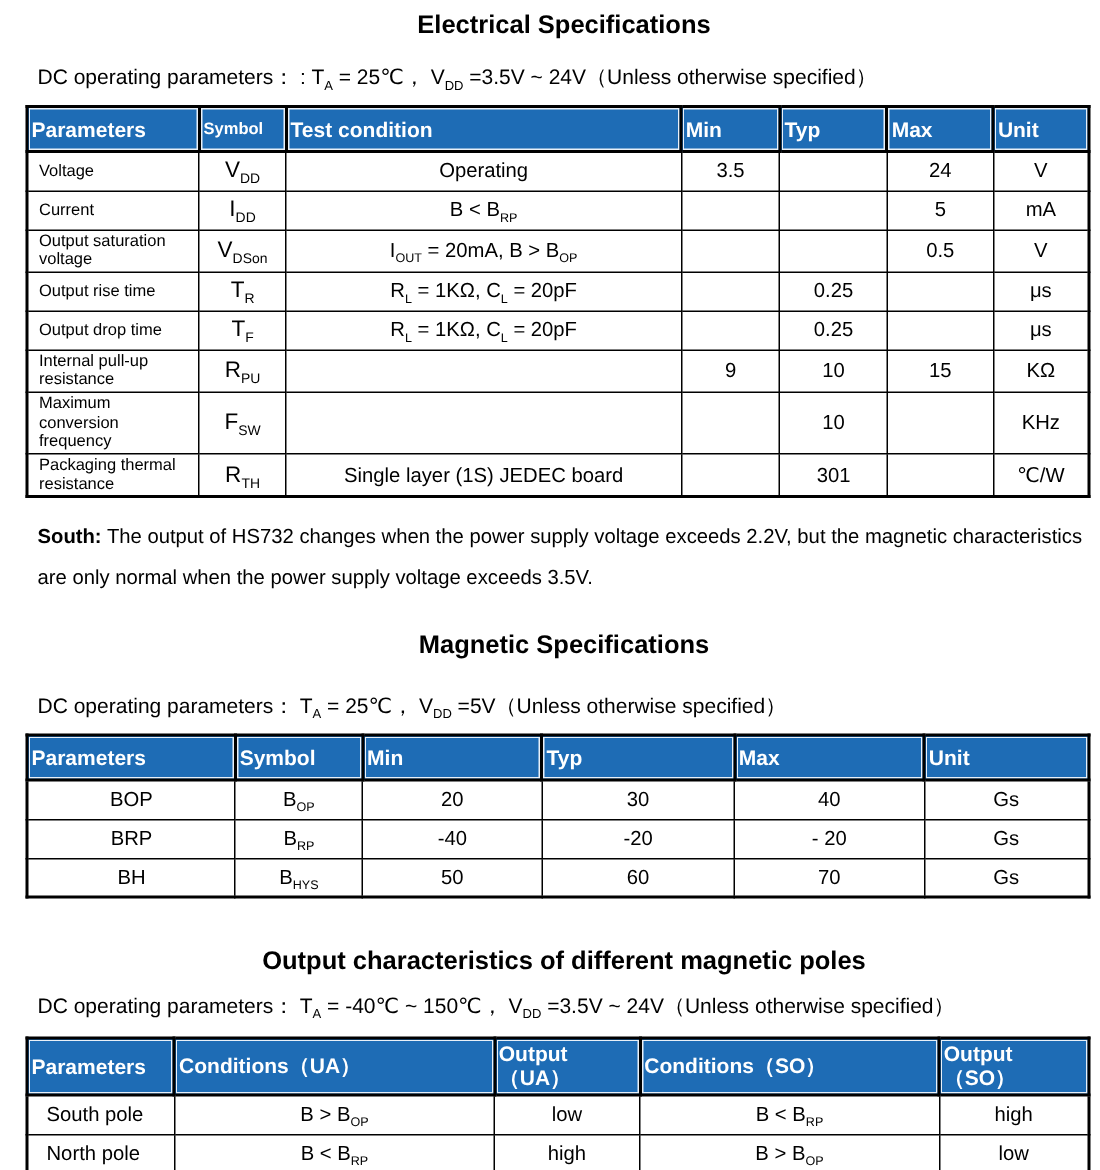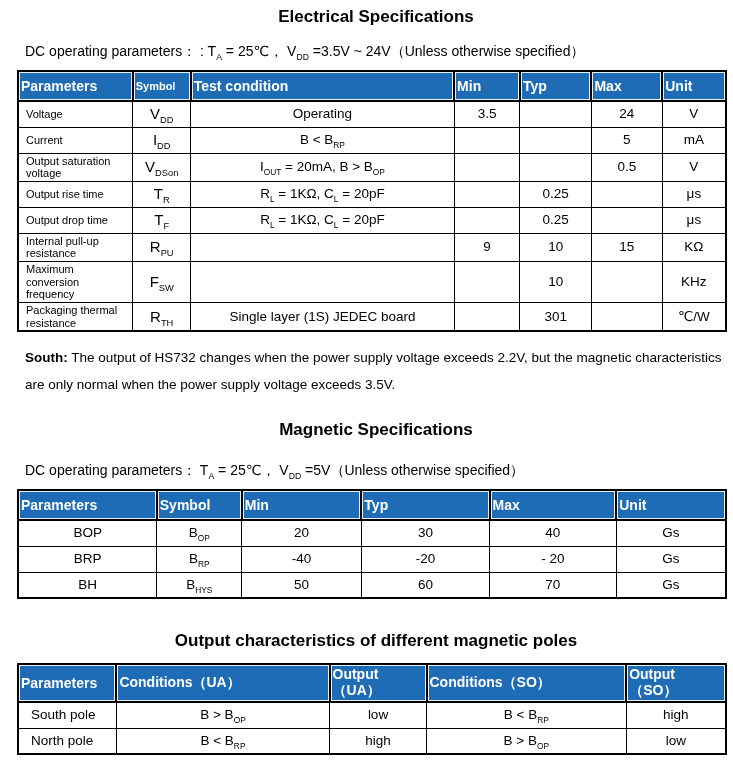--- a/index.html
+++ b/index.html
@@ -216,20 +216,21 @@
             <td>60</td>
             <td>70</td>
             <td>Gs</td>
           </tr>
         </tbody>
       </table>
   </section>
 
   <section id="section-poles">
     <h2 class="sec-title">Output characteristics of different magnetic poles</h2>
+    <p class="subtitle">DC operating parameters： T<sub>A</sub> = -40℃ ~ 150℃， V<sub>DD</sub> =3.5V ~ 24V（Unless otherwise specified）</p>
     <table class="spec t-poles">
         <thead>
           <tr>
             <th>Parameters</th>
             <th>Conditions（UA）</th>
             <th>Output（UA）</th>
             <th>Conditions（SO）</th>
             <th>Output（SO）</th>
           </tr>
         </thead>

